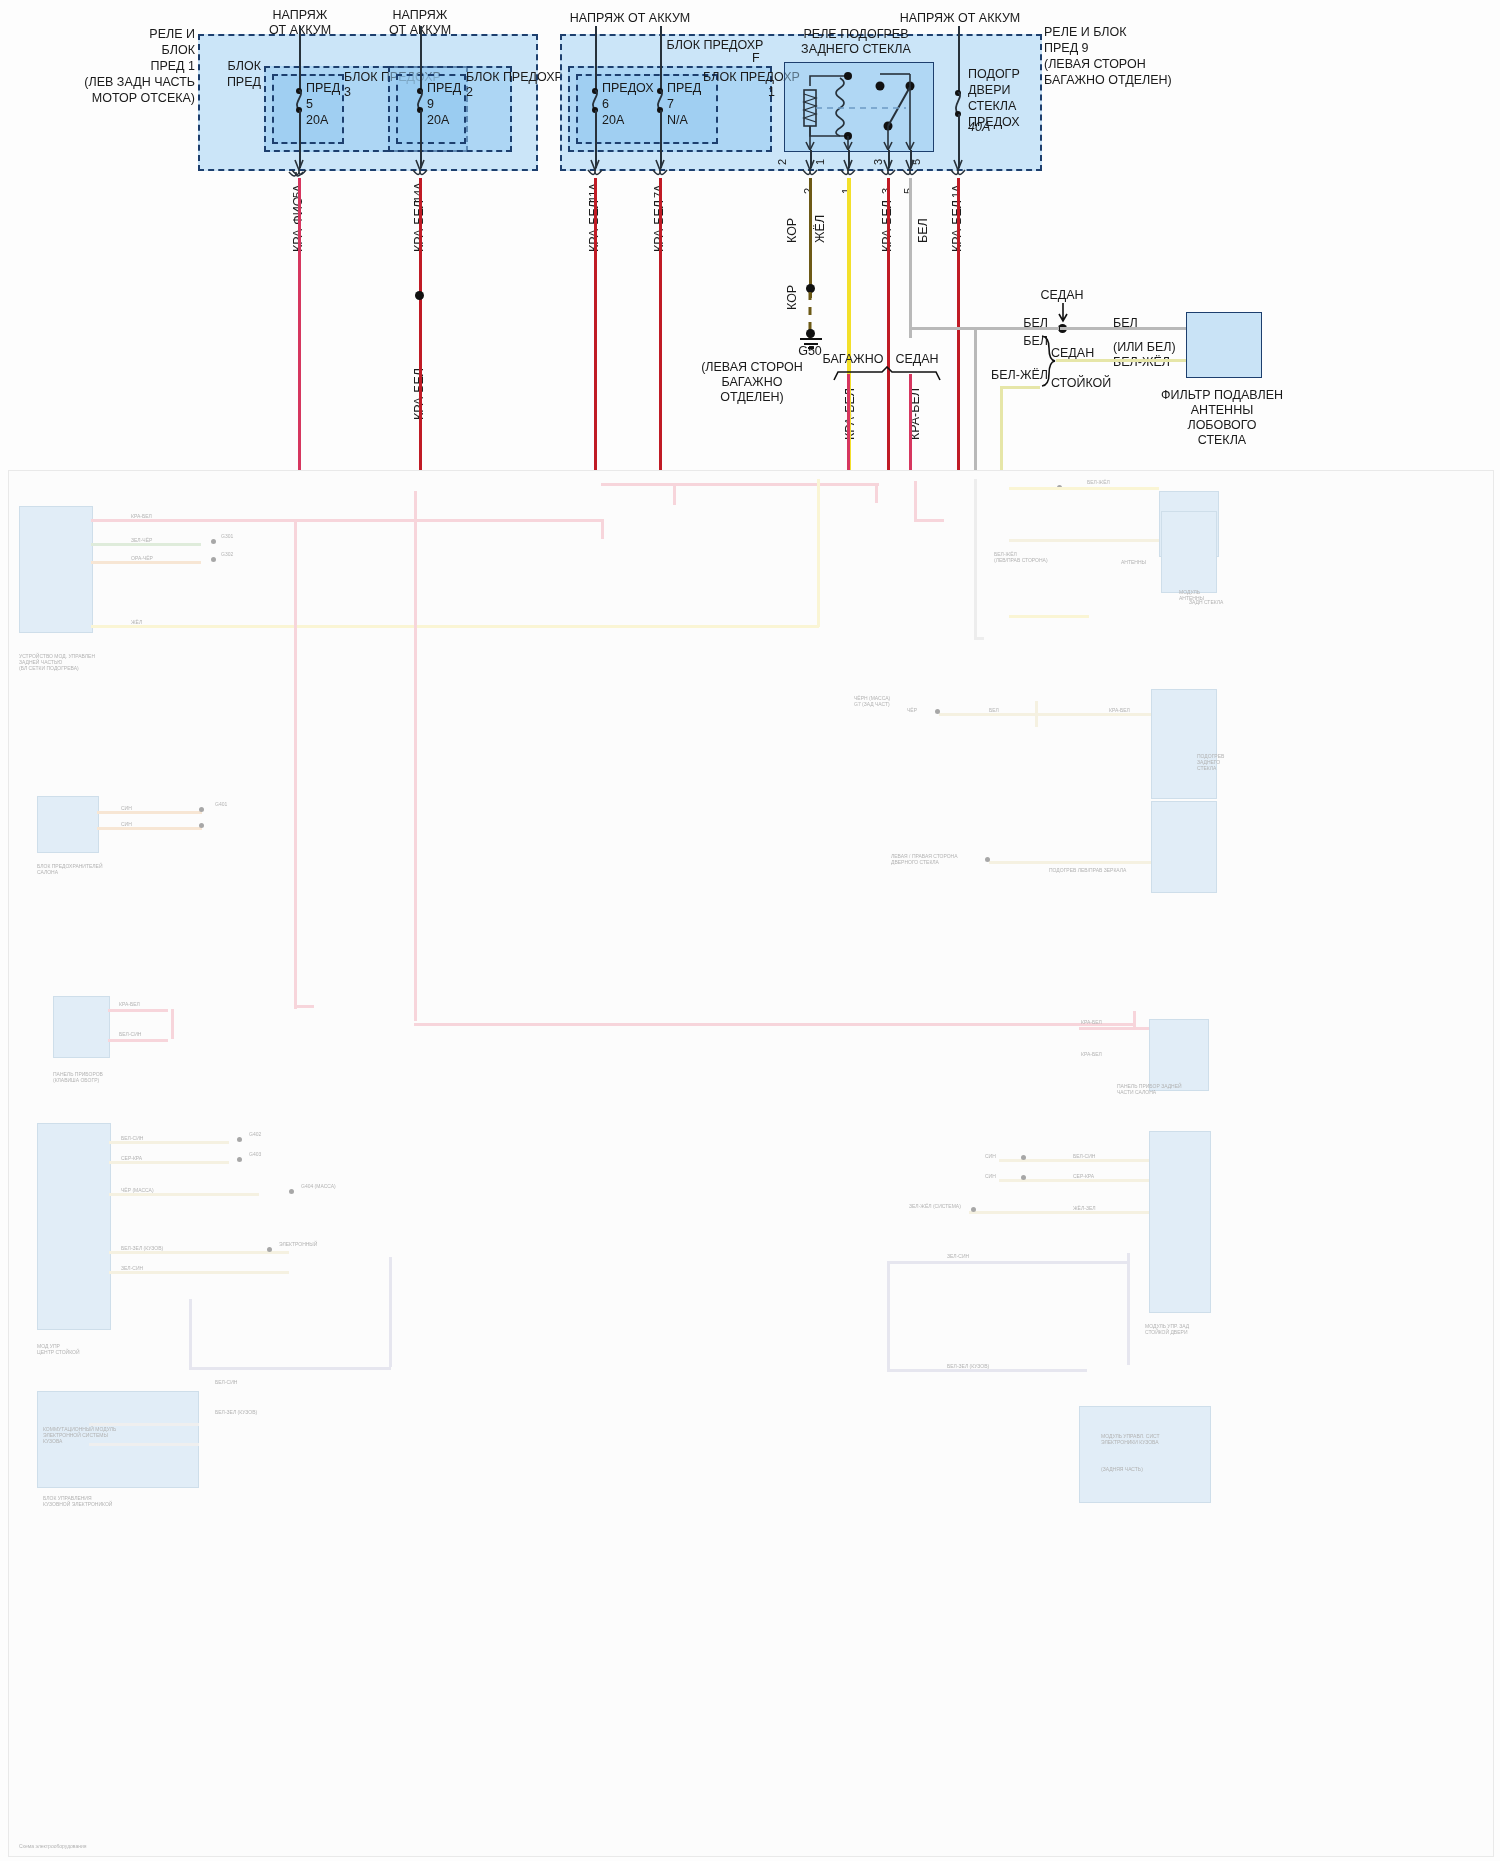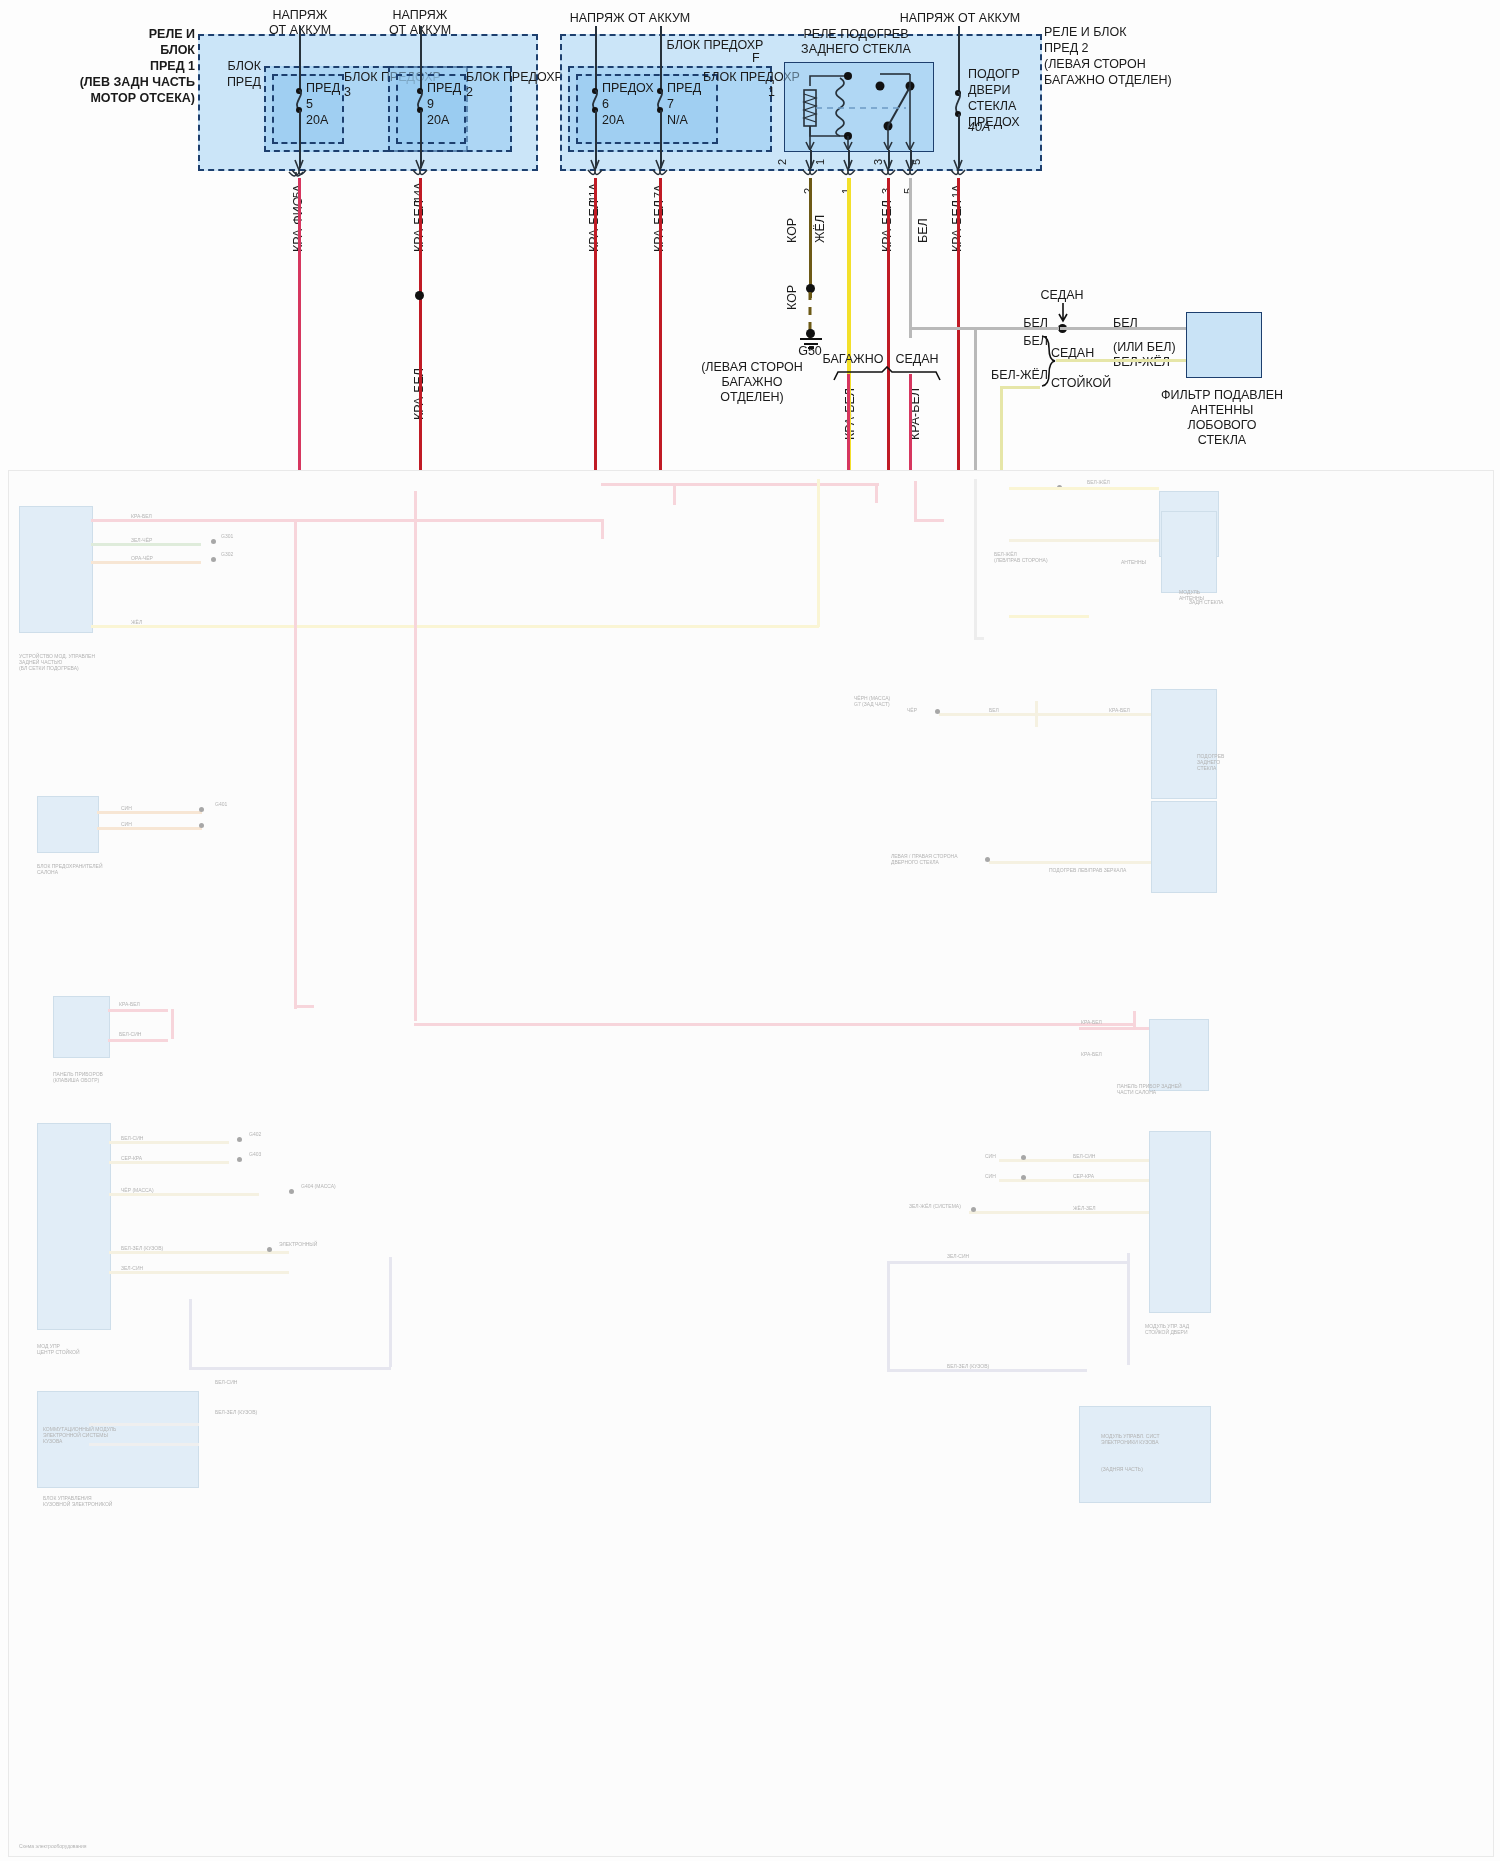--- a/index.html
+++ b/index.html
@@ -48,21 +48,21 @@
 <div id="page">
 
   <div class="txt c" style="left:300px;top:8px;">НАПРЯЖ
 ОТ АККУМ</div>
   <div class="txt c" style="left:420px;top:8px;">НАПРЯЖ
 ОТ АККУМ</div>
   <div class="txt c" style="left:630px;top:11px;">НАПРЯЖ ОТ АККУМ</div>
   <div class="txt c" style="left:960px;top:11px;">НАПРЯЖ ОТ АККУМ</div>
 
   <div class="dashbox" style="left:198px;top:34px;width:336px;height:133px;"></div>
-  <div class="txt r" style="left:195px;top:26px;line-height:16px;font-weight:bold;">РЕЛЕ И
+  <div class="txt r" style="left:195px;top:26px;line-height:16px;">РЕЛЕ И
 БЛОК
 ПРЕД 1
 (ЛЕВ ЗАДН ЧАСТЬ
 МОТОР ОТСЕКА)</div>
 
   <div class="dashbox2" style="left:264px;top:66px;width:200px;height:82px;"></div>
   <div class="txt r" style="left:261px;top:58px;line-height:16px;">БЛОК
 ПРЕД</div>
   <div class="txt" style="left:344px;top:70px;">БЛОК ПРЕДОХР</div>
   <div class="txt" style="left:344px;top:85px;">3</div>
@@ -91,21 +91,21 @@
     <path d="M7,0 C14,5 0,12 7,20" stroke="#27313a" stroke-width="1.8" fill="none"></path>
   </svg>
   <div class="sdot" style="left:417px;top:107px;"></div>
   <div class="w v blk" style="left:420px;top:110px;height:58px;"></div>
   <div class="txt" style="left:427px;top:81px;">ПРЕД</div>
   <div class="txt" style="left:427px;top:97px;">9</div>
   <div class="txt" style="left:427px;top:113px;">20A</div>
 
   <div class="dashbox" style="left:560px;top:34px;width:478px;height:133px;"></div>
   <div class="txt" style="left:1044px;top:24px;line-height:16px;">РЕЛЕ И БЛОК
-ПРЕД 2
+ПРЕД 9
 (ЛЕВАЯ СТОРОН
 БАГАЖНО ОТДЕЛЕН)</div>
 
   <div class="dashbox2" style="left:568px;top:66px;width:200px;height:82px;"></div>
   <div class="txt c" style="left:715px;top:38px;">БЛОК ПРЕДОХР</div>
   <div class="txt" style="left:752px;top:51px;">F</div>
   <div class="dashbox2" style="left:576px;top:74px;width:138px;height:66px;"></div>
   <div class="txt" style="left:703px;top:70px;">БЛОК ПРЕДОХР</div>
   <div class="txt" style="left:768px;top:85px;">1</div>
 

